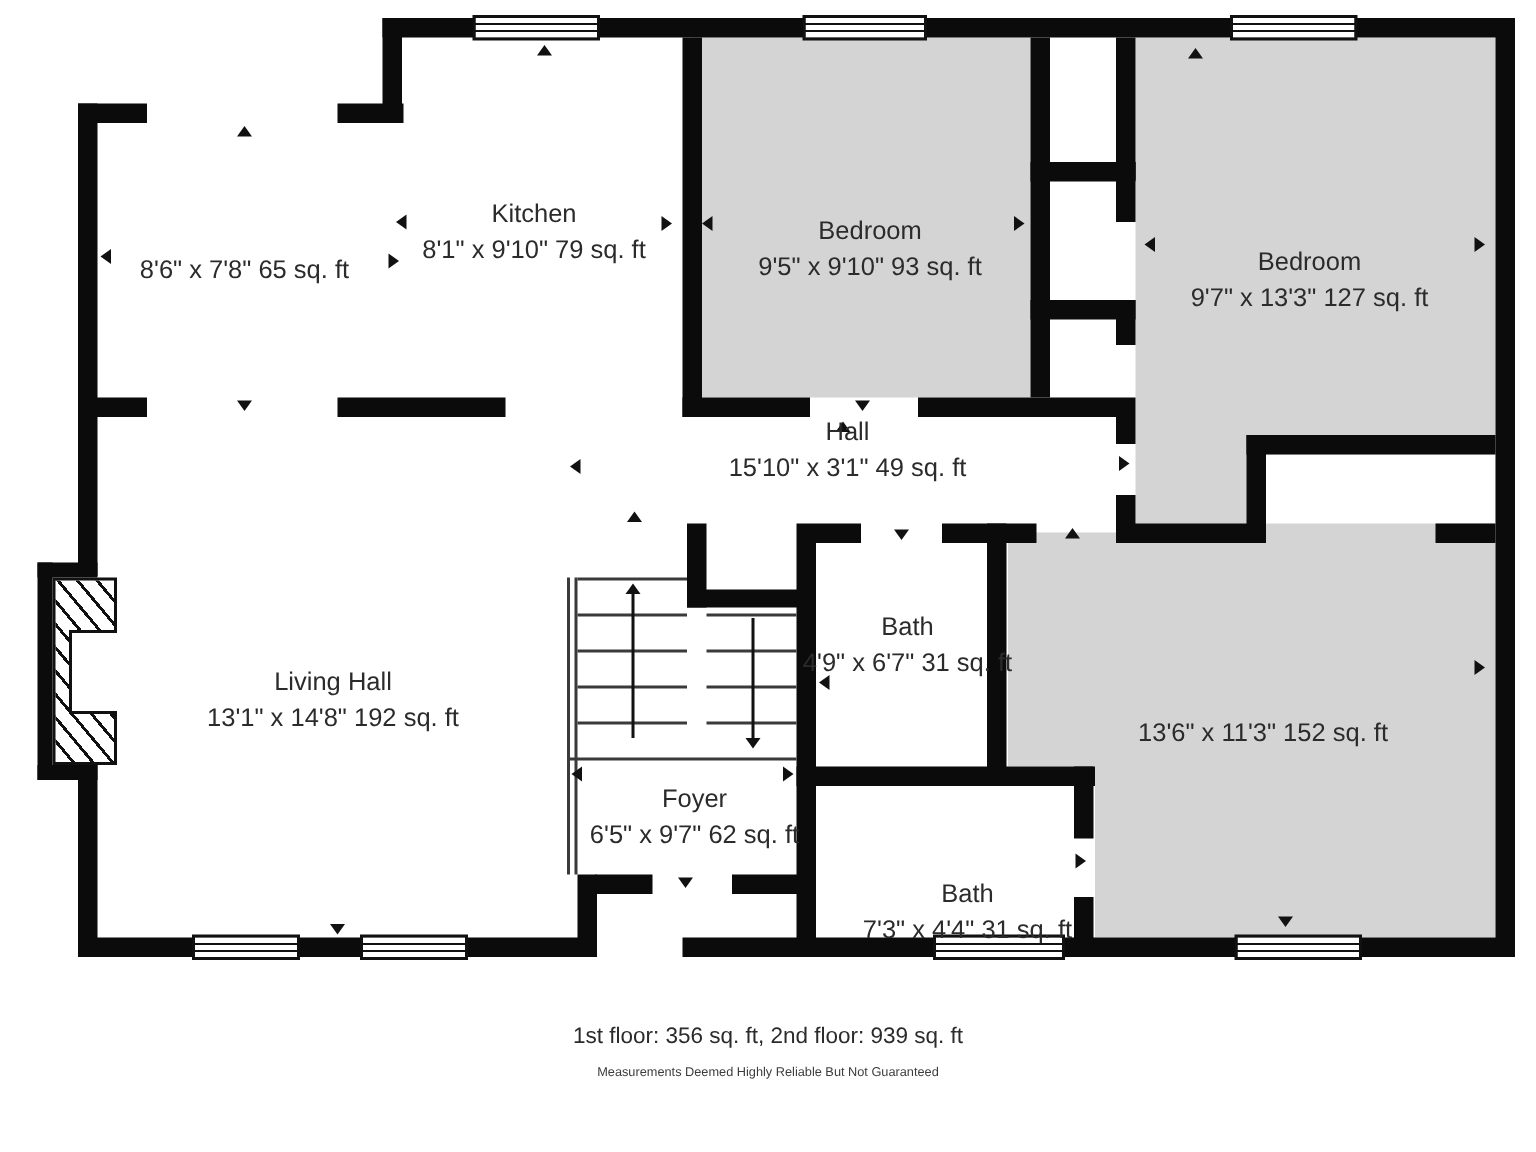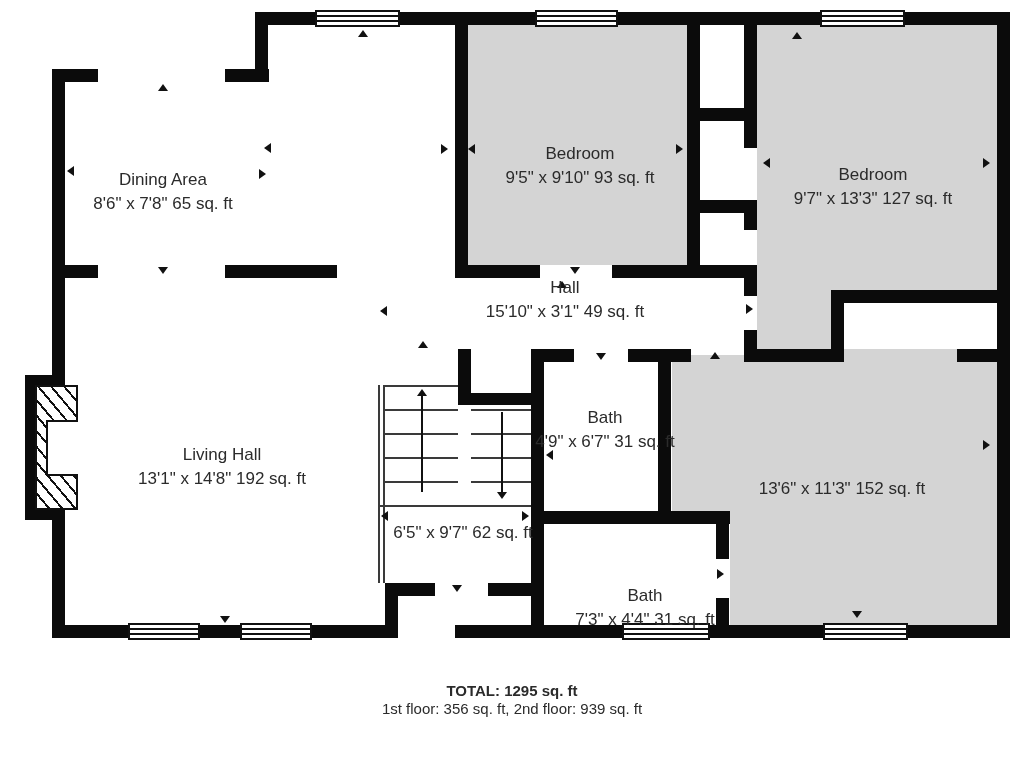--- a/index.html
+++ b/index.html
@@ -138,22 +138,25 @@
   <div class="tri tr" style="left:259px;top:169px"></div>
   <div class="tri tr" style="left:676px;top:144px"></div>
   <div class="tri tr" style="left:983px;top:158px"></div>
   <div class="tri tr" style="left:983px;top:440px"></div>
   <div class="tri tr" style="left:746px;top:304px"></div>
   <div class="tri tr" style="left:717px;top:569px"></div>
   <div class="tri tr" style="left:441px;top:144px"></div>
   <div class="tri tr" style="left:522px;top:511px"></div>
 
   <div class="room-label" style="left:163px;top:168px">
-    <div>Dining Area</div>
     <div>8'6" x 7'8" 65 sq. ft</div>
+  </div>
+  <div class="room-label" style="left:356px;top:131px">
+    <div>Kitchen</div>
+    <div>8'1" x 9'10" 79 sq. ft</div>
   </div>
   <div class="room-label" style="left:580px;top:142px">
     <div>Bedroom</div>
     <div>9'5" x 9'10" 93 sq. ft</div>
   </div>
   <div class="room-label" style="left:873px;top:163px">
     <div>Bedroom</div>
     <div>9'7" x 13'3" 127 sq. ft</div>
   </div>
   <div class="room-label" style="left:565px;top:276px">
@@ -162,28 +165,29 @@
   </div>
   <div class="room-label" style="left:222px;top:443px">
     <div>Living Hall</div>
     <div>13'1" x 14'8" 192 sq. ft</div>
   </div>
   <div class="room-label" style="left:605px;top:406px">
     <div>Bath</div>
     <div>4'9" x 6'7" 31 sq. ft</div>
   </div>
   <div class="room-label" style="left:463px;top:521px">
+    <div>Foyer</div>
     <div>6'5" x 9'7" 62 sq. ft</div>
   </div>
   <div class="room-label" style="left:842px;top:477px">
     <div>13'6" x 11'3" 152 sq. ft</div>
   </div>
   <div class="room-label" style="left:645px;top:584px">
     <div>Bath</div>
     <div>7'3" x 4'4" 31 sq. ft</div>
   </div>
 
   <div id="footer">
-    <div class="total">TOTAL: 1295 sq. ft</div>
     <div class="line">1st floor: 356 sq. ft, 2nd floor: 939 sq. ft</div>
+    <div class="disclaimer">Measurements Deemed Highly Reliable But Not Guaranteed</div>
   </div>
 
 </div>
 
 </body></html>

